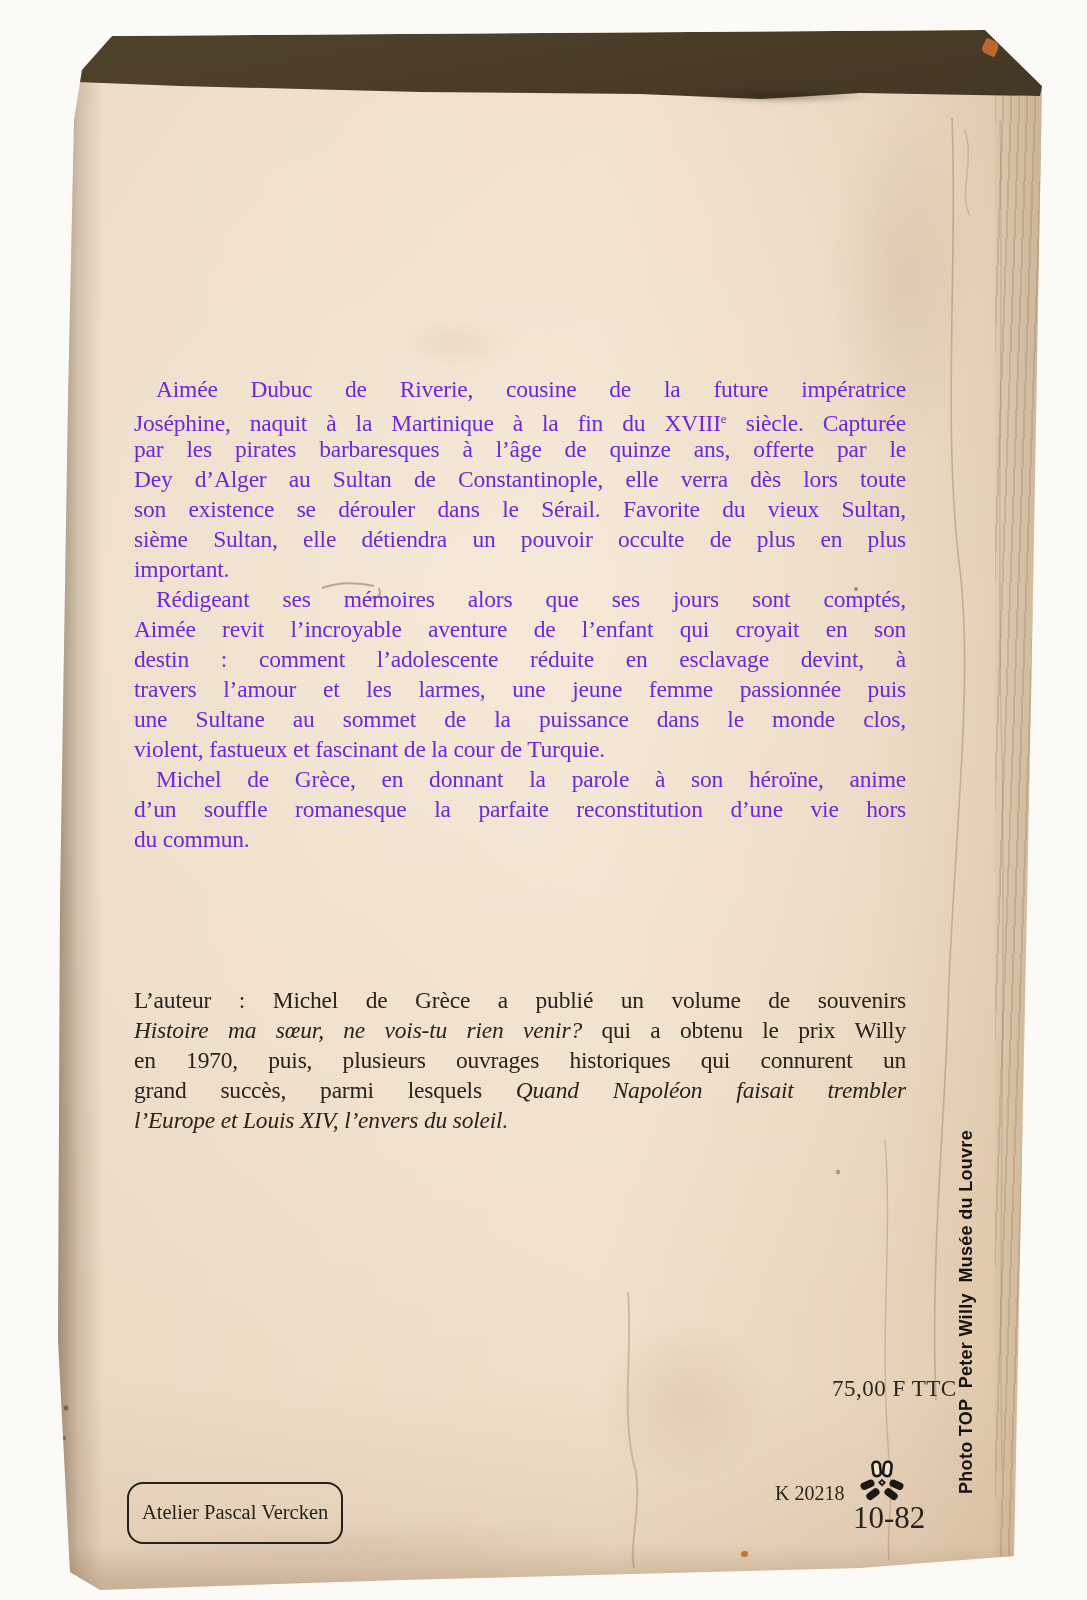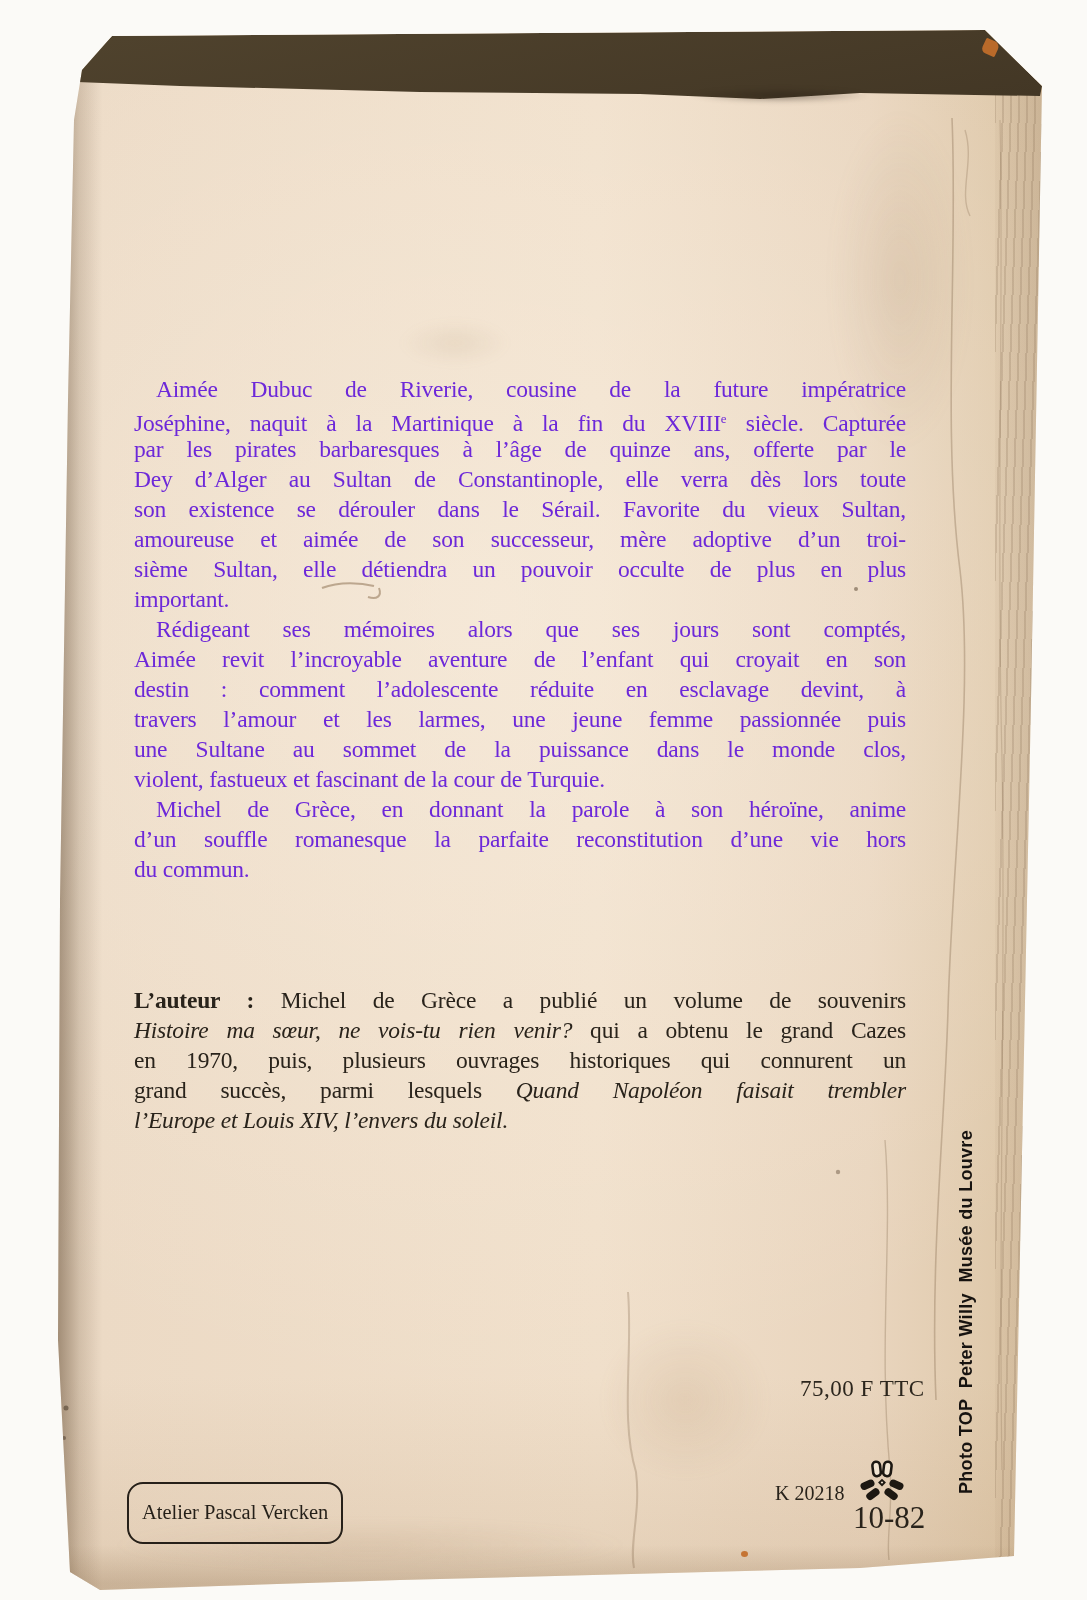--- a/index.html
+++ b/index.html
@@ -77,26 +77,26 @@
     position:absolute;left:134px;top:985px;width:772px;
     font-size:23.5px;line-height:30px;color:#29231b;letter-spacing:-0.2px;
   }
   .para{margin:0;}
   .line{
     height:30px;white-space:nowrap;
     text-align:justify;text-align-last:justify;text-justify:inter-word;
   }
   .line.last{text-align-last:left;}
   .line.indent{text-indent:22px;}
-  .s-b{font-weight:bold;}
+  .s-b{font-weight:normal;}
   .s-i{font-style:italic;}
   .s-sup{font-size:13px;vertical-align:8px;letter-spacing:0;}
 
   .price{
-    position:absolute;left:800px;top:1376px;
+    position:absolute;left:832px;top:1376px;
     font-size:23px;color:#2c261d;letter-spacing:0.5px;
   }
   .stamp{
     position:absolute;left:127px;top:1482px;
     border:2.5px solid #262019;border-radius:16px;
     padding:16px 13px;height:26px;line-height:25px;
     font-size:20.5px;color:#241f18;white-space:nowrap;
   }
   .pub-code{position:absolute;left:775px;top:1482px;font-size:20px;color:#29231b;}
   .pub-date{position:absolute;left:853px;top:1500px;font-size:31px;color:#29231b;}
@@ -144,21 +144,20 @@
       <circle cx="64" cy="1438" r="2" fill="rgba(60,45,30,0.45)"></circle>
     </svg>
 
     <div class="blurb">
         <div class="para">
           <div class="line indent"><span>Aimée Dubuc de Riverie, cousine de la future impératrice</span></div>
           <div class="line"><span>Joséphine, naquit à la Martinique à la fin du XVIII</span><span class="s-sup">e</span><span> siècle. Capturée</span></div>
           <div class="line"><span>par les pirates barbaresques à l’âge de quinze ans, offerte par le</span></div>
           <div class="line"><span>Dey d’Alger au Sultan de Constantinople, elle verra dès lors toute</span></div>
           <div class="line"><span>son existence se dérouler dans le Sérail. Favorite du vieux Sultan,</span></div>
-          <div class="line"><span>amoureuse et aimée de son successeur, mère adoptive d’un troi-</span></div>
           <div class="line"><span>sième Sultan, elle détiendra un pouvoir occulte de plus en plus</span></div>
           <div class="line last"><span>important.</span></div>
         </div>
         <div class="para">
           <div class="line indent"><span>Rédigeant ses mémoires alors que ses jours sont comptés,</span></div>
           <div class="line"><span>Aimée revit l’incroyable aventure de l’enfant qui croyait en son</span></div>
           <div class="line"><span>destin : comment l’adolescente réduite en esclavage devint, à</span></div>
           <div class="line"><span>travers l’amour et les larmes, une jeune femme passionnée puis</span></div>
           <div class="line"><span>une Sultane au sommet de la puissance dans le monde clos,</span></div>
           <div class="line last"><span>violent, fastueux et fascinant de la cour de Turquie.</span></div>
@@ -166,21 +165,21 @@
         <div class="para">
           <div class="line indent"><span>Michel de Grèce, en donnant la parole à son héroïne, anime</span></div>
           <div class="line"><span>d’un souffle romanesque la parfaite reconstitution d’une vie hors</span></div>
           <div class="line last"><span>du commun.</span></div>
         </div>
       </div>
 
     <div class="author-note">
         <div class="para">
           <div class="line"><span class="s-b">L’auteur :</span><span> Michel de Grèce a publié un volume de souvenirs</span></div>
-          <div class="line"><span class="s-i">Histoire ma sœur, ne vois-tu rien venir?</span><span> qui a obtenu le grand Cazes</span></div>
+          <div class="line"><span class="s-i">Histoire ma sœur, ne vois-tu rien venir?</span><span> qui a obtenu le prix Willy</span></div>
           <div class="line"><span>en 1970, puis, plusieurs ouvrages historiques qui connurent un</span></div>
           <div class="line"><span>grand succès, parmi lesquels </span><span class="s-i">Quand Napoléon faisait trembler</span></div>
           <div class="line last"><span class="s-i">l’Europe et Louis XIV, l’envers du soleil.</span></div>
         </div>
       </div>
 
     <div class="price">75,00 F TTC</div>
 
     <div class="stamp">
       <span>Atelier Pascal Vercken</span>

